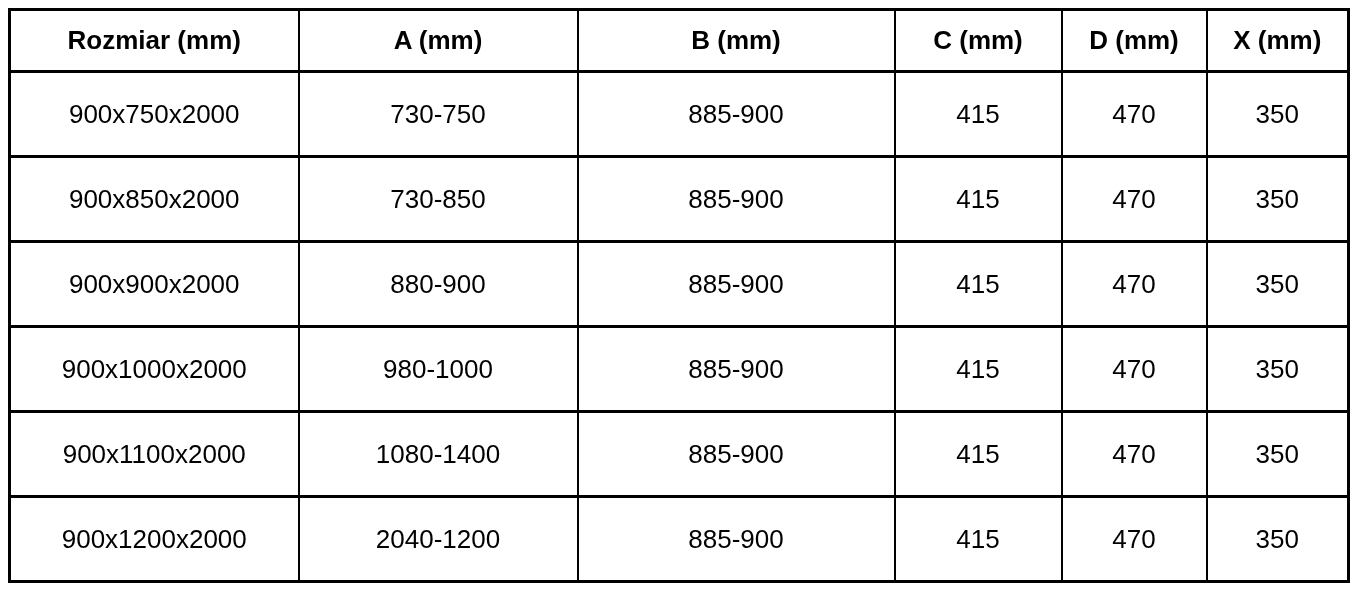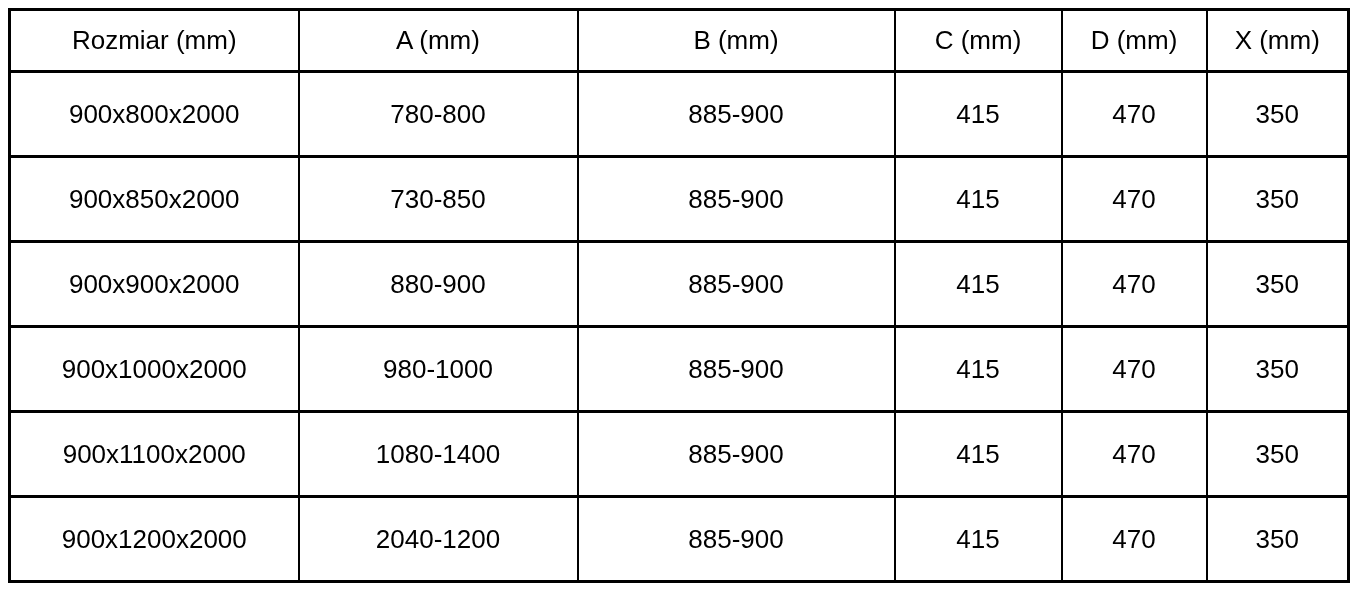--- a/index.html
+++ b/index.html
@@ -34,21 +34,21 @@
     vertical-align: middle;
     font-size: 26px;
     padding: 0;
     overflow: hidden;
     white-space: nowrap;
   }
   table.spec-table thead tr {
     height: 62px;
   }
   table.spec-table thead th {
-    font-weight: normal;
+    font-weight: bold;
   }
   table.spec-table tbody tr {
     height: 64px;
   }
   table.spec-table tbody td {
     font-weight: normal;
   }
 </style>
 </head>
 <body>
@@ -67,22 +67,22 @@
       <th>Rozmiar (mm)</th>
       <th>A (mm)</th>
       <th>B (mm)</th>
       <th>C (mm)</th>
       <th>D (mm)</th>
       <th>X (mm)</th>
     </tr>
   </thead>
   <tbody>
     <tr>
-      <td>900x800x2000</td>
-      <td>780-800</td>
+      <td>900x750x2000</td>
+      <td>730-750</td>
       <td>885-900</td>
       <td>415</td>
       <td>470</td>
       <td>350</td>
     </tr>
     <tr>
       <td>900x850x2000</td>
       <td>730-850</td>
       <td>885-900</td>
       <td>415</td>

